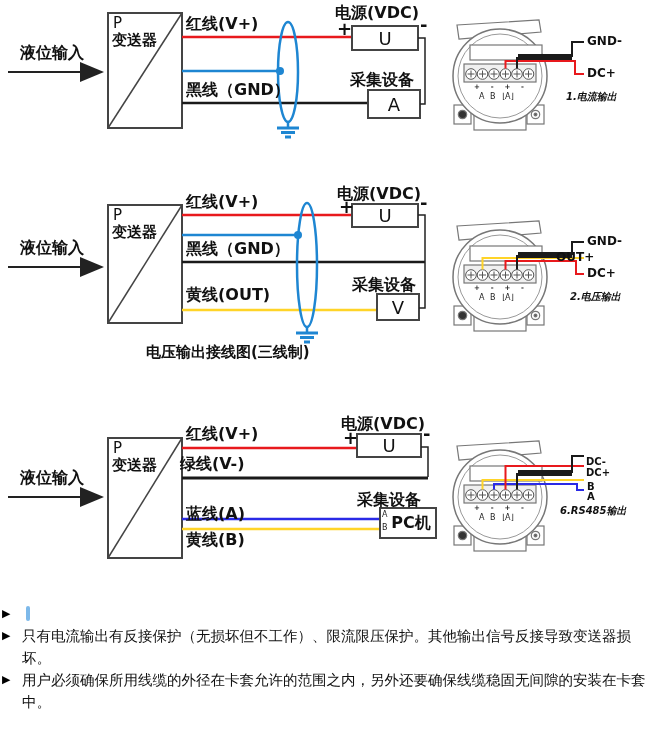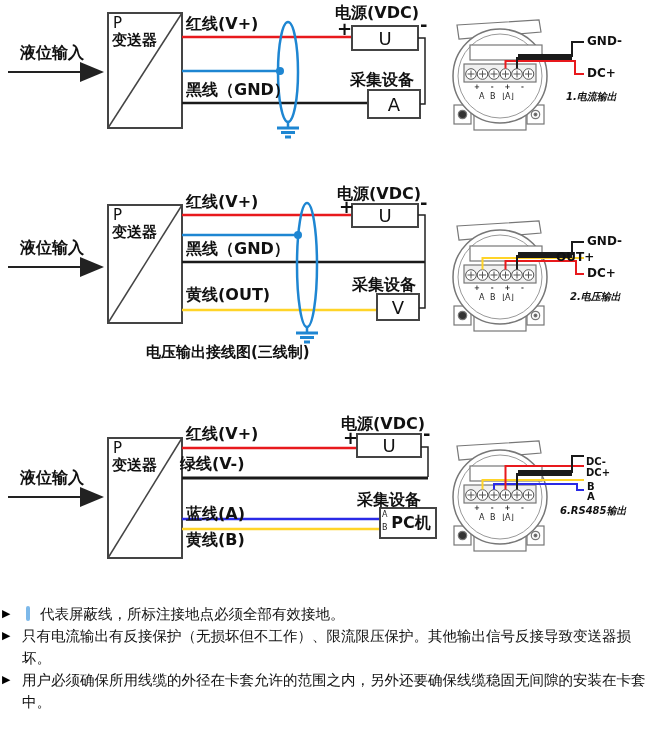--- a/index.html
+++ b/index.html
@@ -215,21 +215,21 @@
       <span>-</span>
       <span>+</span>
       <span>-</span>
   </div>
   <span class="tname" style="left:479px;top:513px;">A</span>
   <span class="tname" style="left:490px;top:513px;">B</span>
   <span class="tname" style="left:502px;top:513px;">⌊A⌋</span>
 
   <div class="notes">
     <div class="note">
-      <span class="mk">▶</span><span class="shield-bar"></span><span>代表屏蔽线，所标注接地点必须全部有效接地。</span>
+      <span class="mk">▶</span><span class="shield-bar"></span>
     </div>
     <div class="note">
       <span class="mk">▶</span><span>只有电流输出有反接保护（无损坏但不工作）、限流限压保护。其他输出信号反接导致变送器损坏。</span>
     </div>
     <div class="note">
       <span class="mk">▶</span><span>用户必须确保所用线缆的外径在卡套允许的范围之内，另外还要确保线缆稳固无间隙的安装在卡套中。</span>
     </div>
   </div>
 
 </div>

